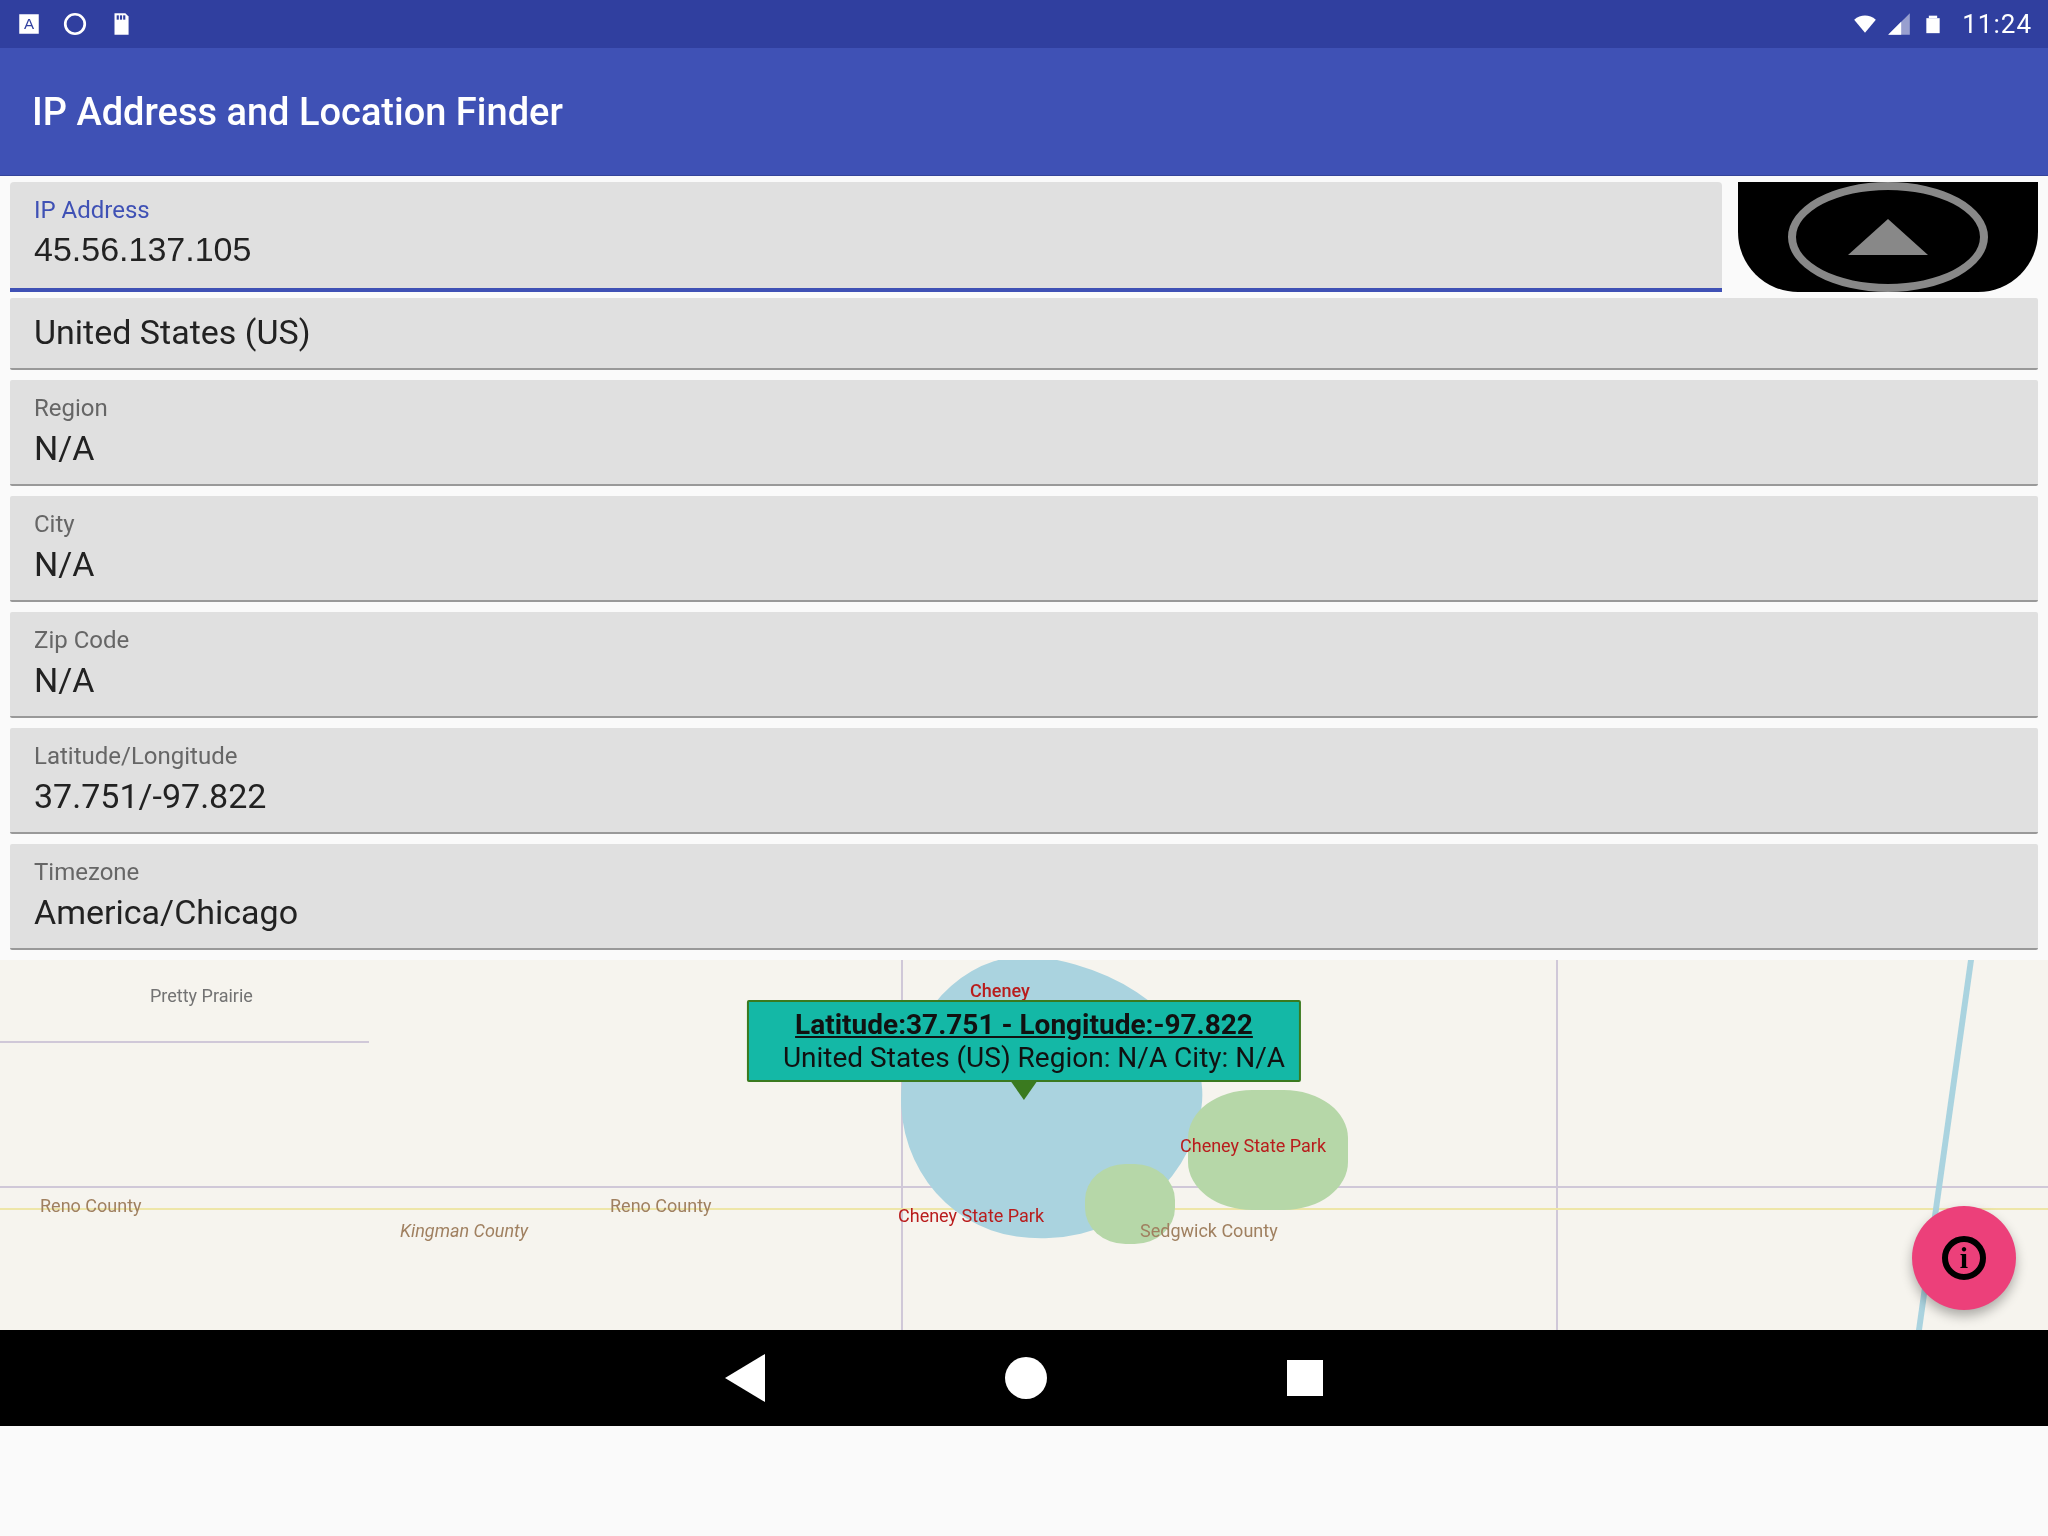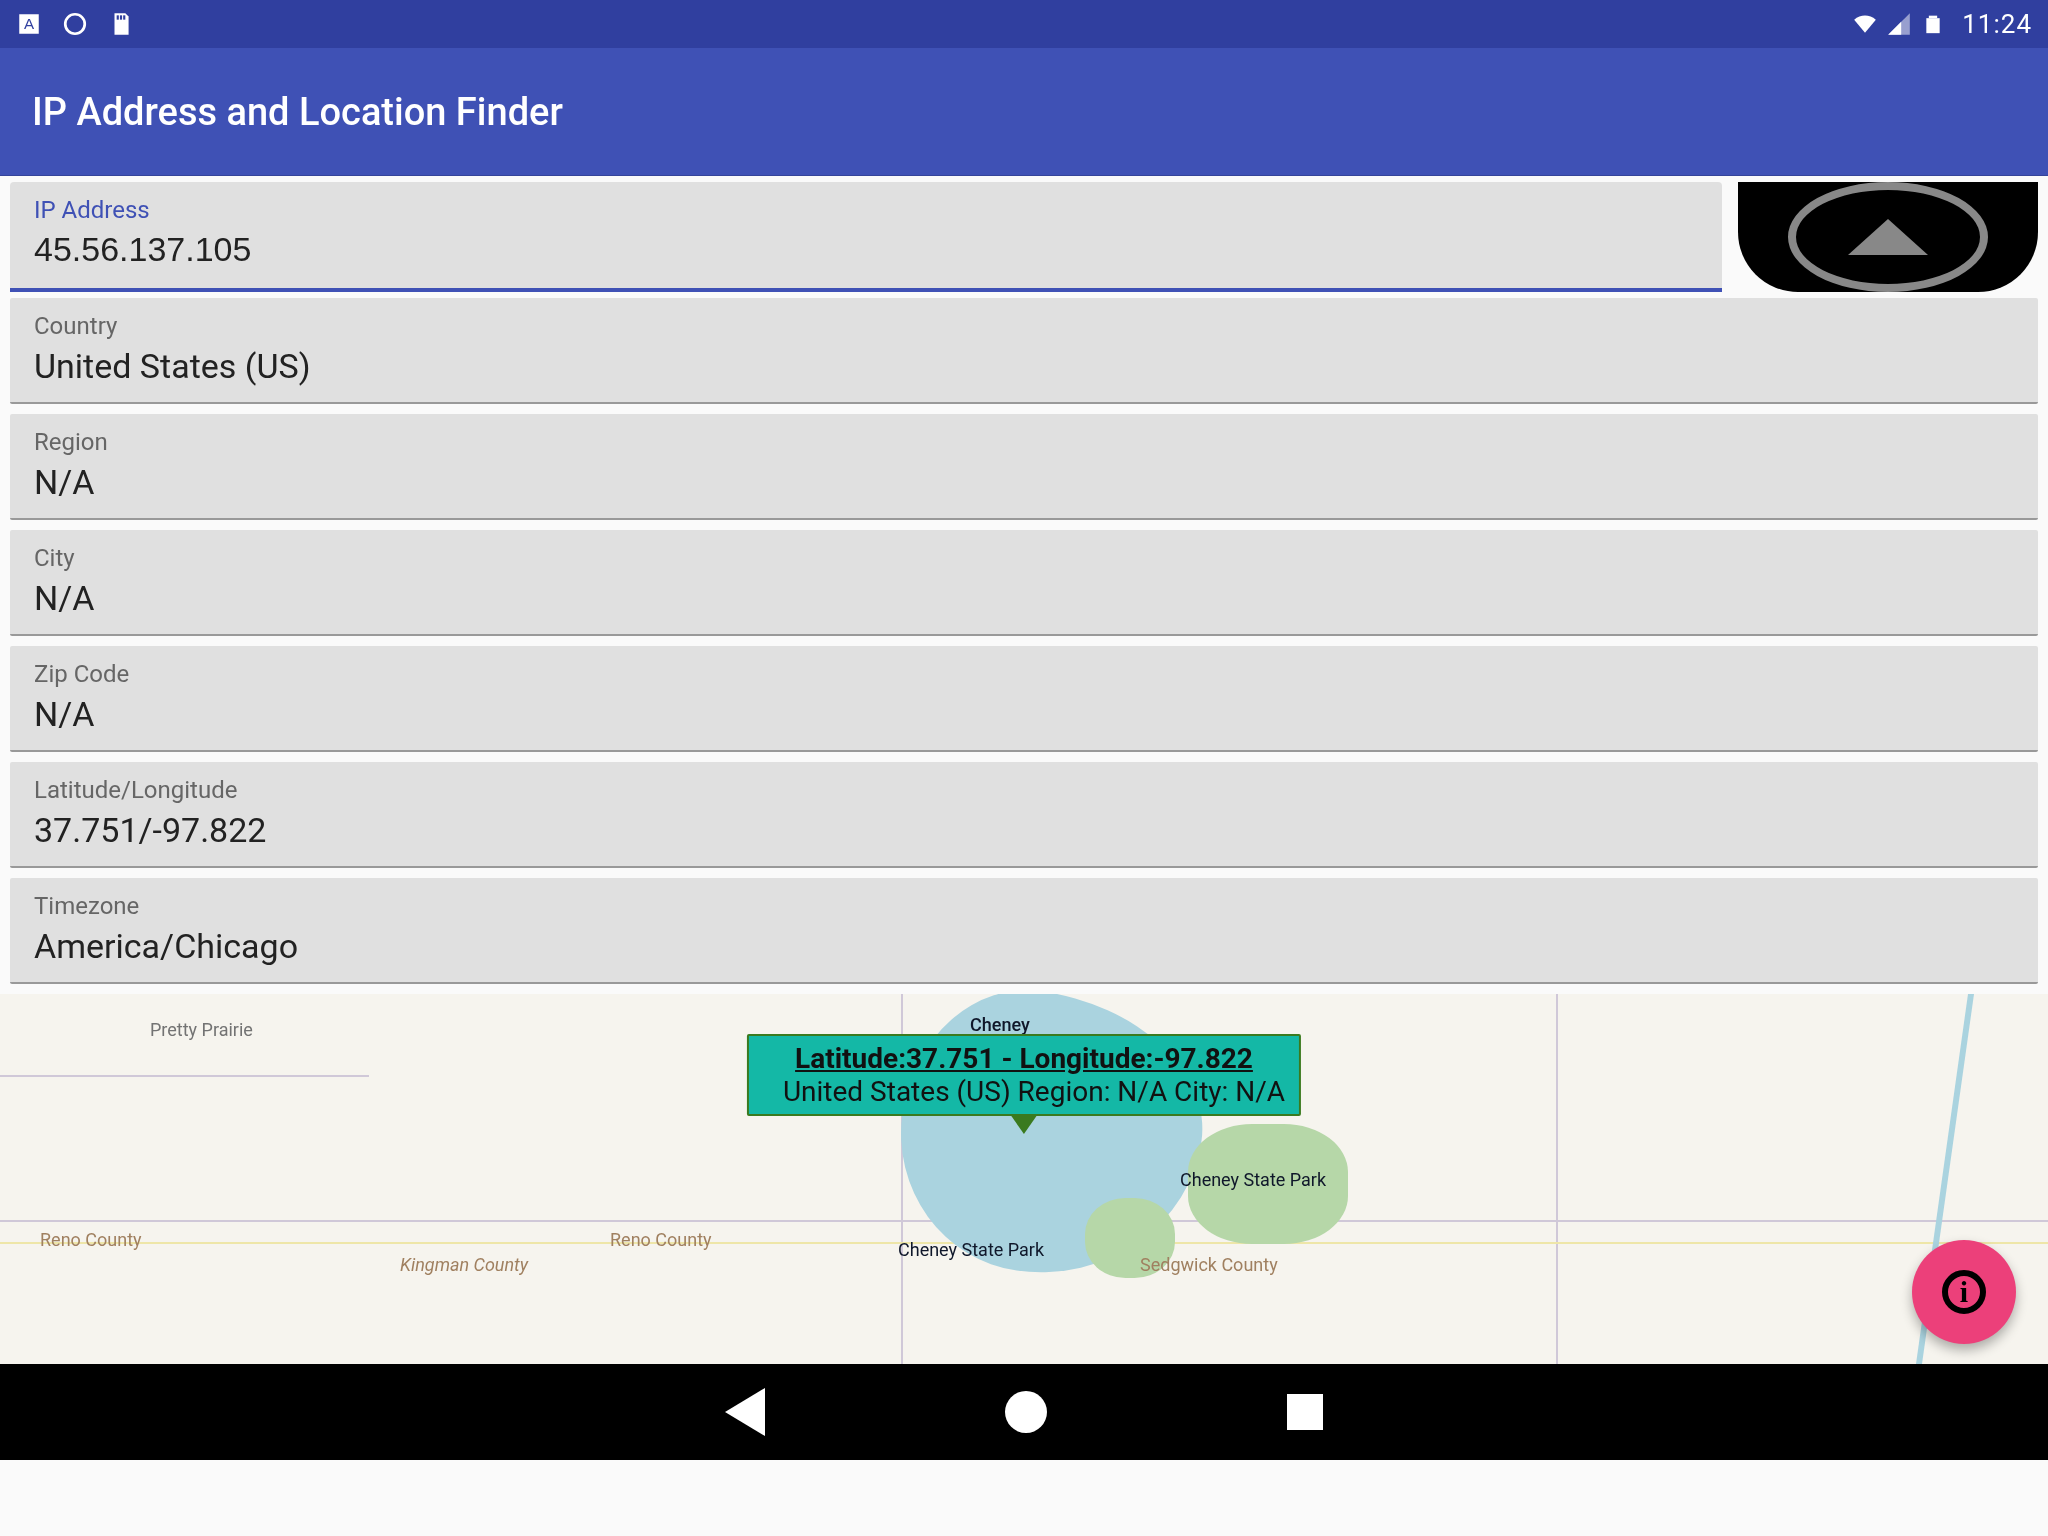--- a/index.html
+++ b/index.html
@@ -100,21 +100,21 @@
     position: absolute;
     right: 100px; top: 0;
     width: 6px; height: 100%;
     background: #aad3df;
     transform: skewX(-8deg);
   }
   .countyline-h { position:absolute; left:0; right:0; height:2px; background:#d0c8d8; }
   .countyline-v { position:absolute; top:0; bottom:0; width:2px; background:#d0c8d8; }
 
   .map-label { position: absolute; font-size: 18px; color: #737373; white-space: nowrap; }
-  .map-label.green { color: #0f172a; }
+  .map-label.green { color: #b91c1c; }
   .map-label.brown { color: #a08060; }
   .map-label.bold { font-weight: 500; }
 
   .callout {
     position: absolute;
     left: 50%; top: 40px;
     transform: translateX(-50%);
     background: #14b8a6;
     border: 2px solid #3a7a1f;
     border-radius: 2px;
@@ -234,21 +234,20 @@
   </div>
   <div class="collapse-btn">
     <div class="collapse-ring">
       <div class="collapse-arrow"></div>
     </div>
   </div>
 </div>
 
 <div class="fields">
   <div class="field">
-    <div class="field-label">Country</div>
     <div class="field-value">United States (US)</div>
   </div>
   <div class="field">
     <div class="field-label">Region</div>
     <div class="field-value">N/A</div>
   </div>
   <div class="field">
     <div class="field-label">City</div>
     <div class="field-value">N/A</div>
   </div>

